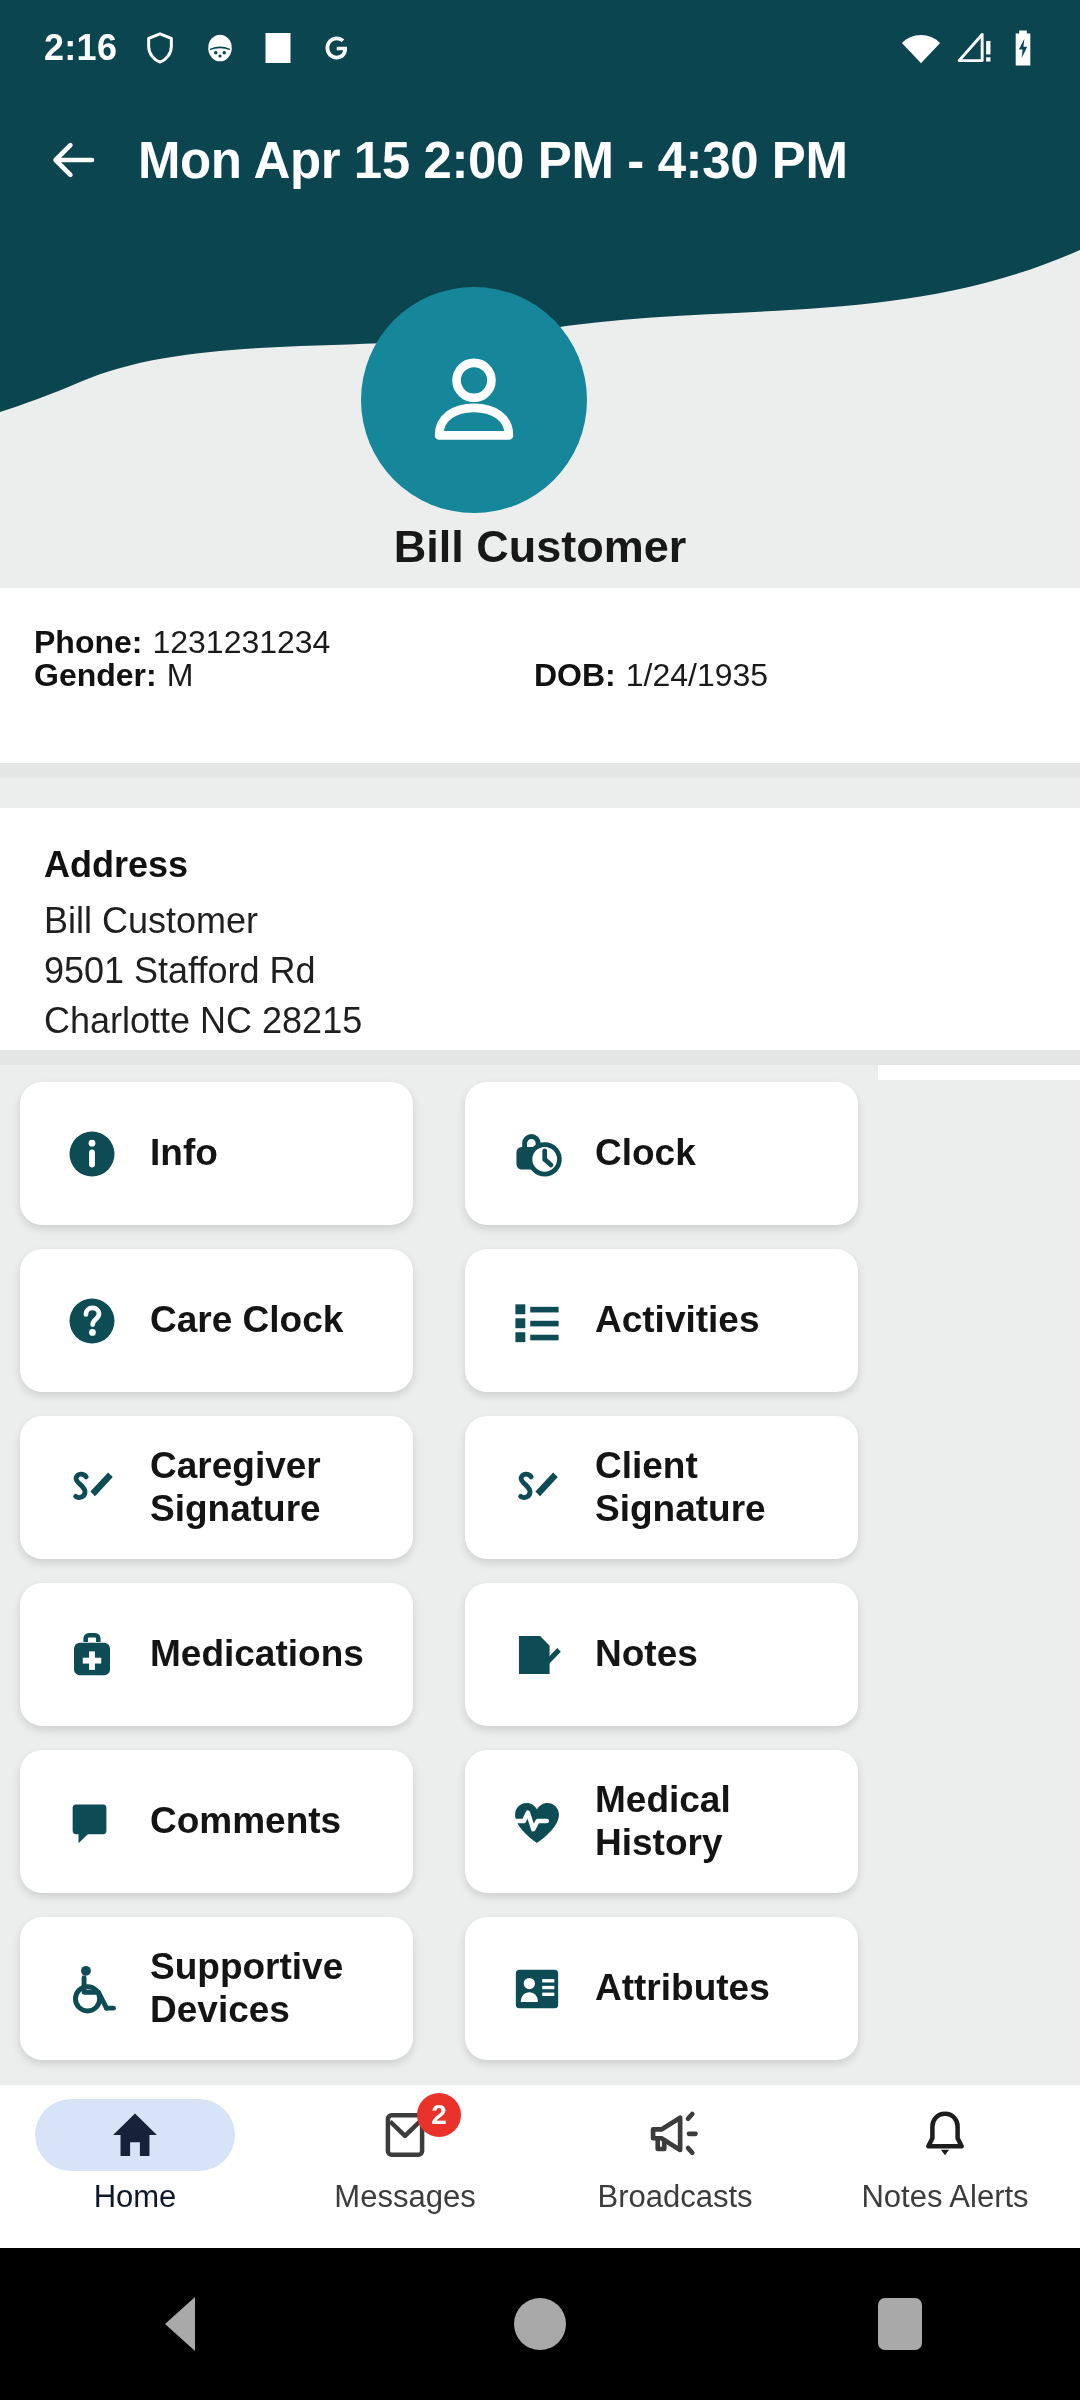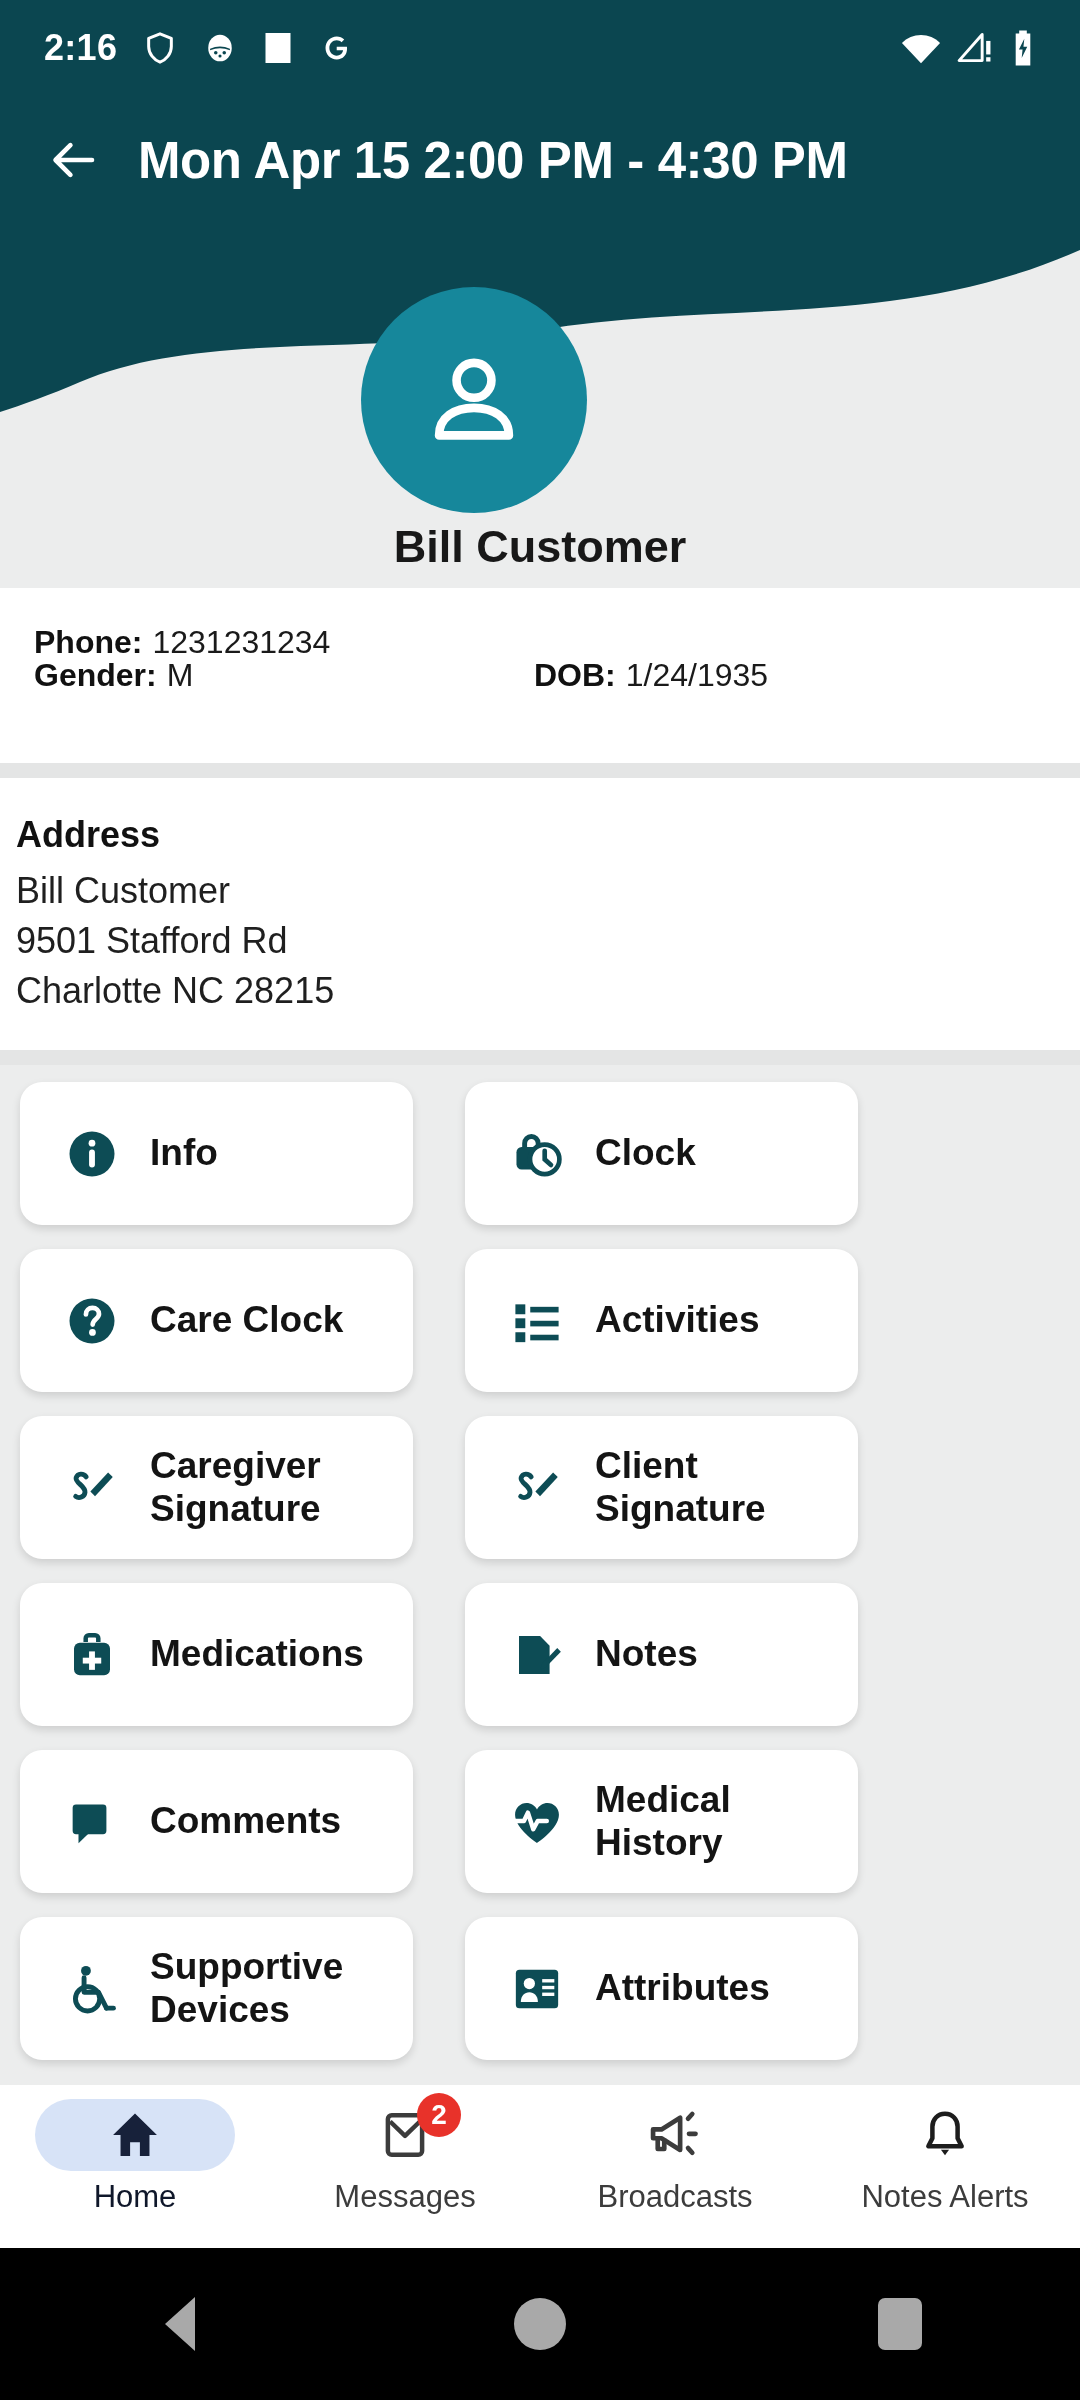--- a/index.html
+++ b/index.html
@@ -47,21 +47,21 @@
   .panel.info { top:588px; height:175px; padding:38px 34px 0 34px; }
   .info-row { display:flex; font-size:32px; color:#1a1a1a; line-height:1.02; }
   .info-row + .info-row { }
   .info-cell { display:flex; gap:10px; }
   .info-cell.c1 { width:500px; }
   .info-lbl { font-weight:700; color:#111; }
   .info-val { color:#1a1a1a; }
 
   .gap-band { position:absolute; left:0; width:1080px; height:15px; background:#e4e5e5; }
 
-  .panel.address { top:778px; height:272px; padding:36px 34px 0 16px; }
+  .panel.address { top:808px; height:272px; padding:36px 34px 0 44px; }
   .addr-head { font-size:36px; font-weight:700; color:#111; margin-bottom:10px; }
   .addr-line { font-size:36px; color:#1f1f1f; line-height:1.39; }
   .map-btn {
     position:absolute; right:34px; top:80px;
     width:336px; height:105px; border-radius:54px;
     background:#0b4650; color:#fff;
     display:flex; align-items:center; justify-content:center; gap:20px;
     box-shadow:0 6px 12px rgba(0,0,0,.26); cursor:pointer; border:none;
   }
   .map-btn-label { font-size:44px; font-weight:600; letter-spacing:.5px; color:#fff; }

